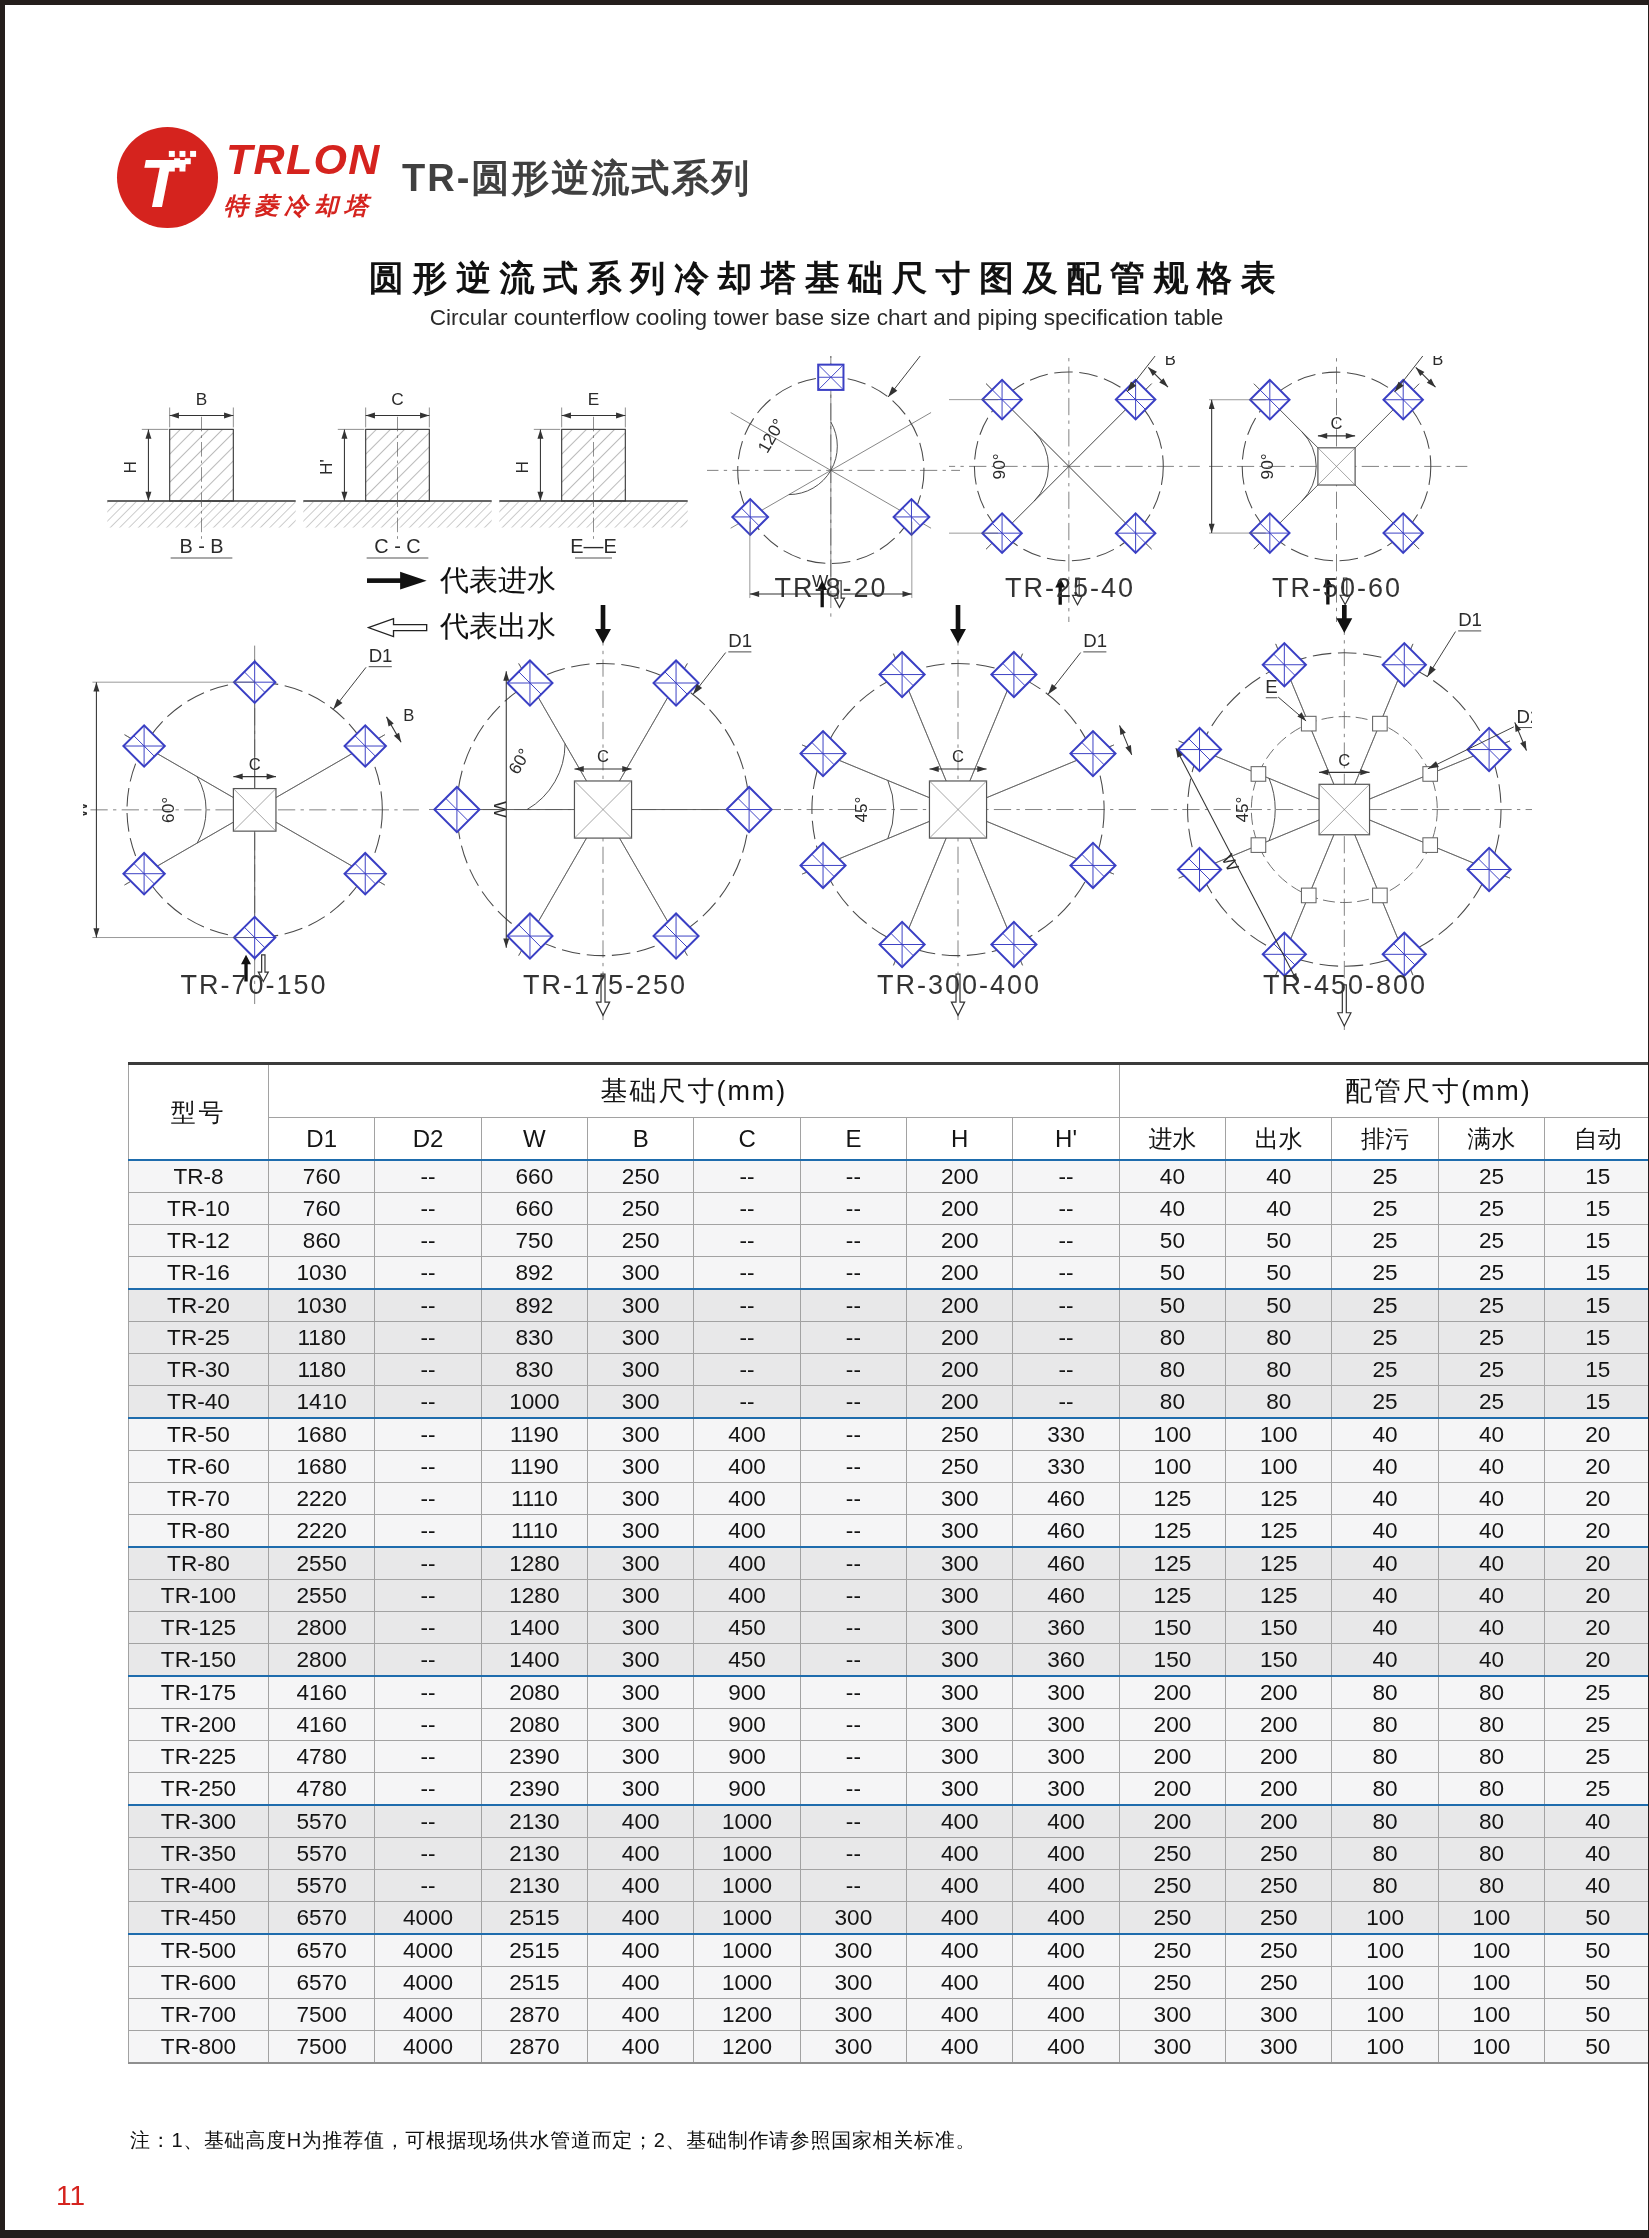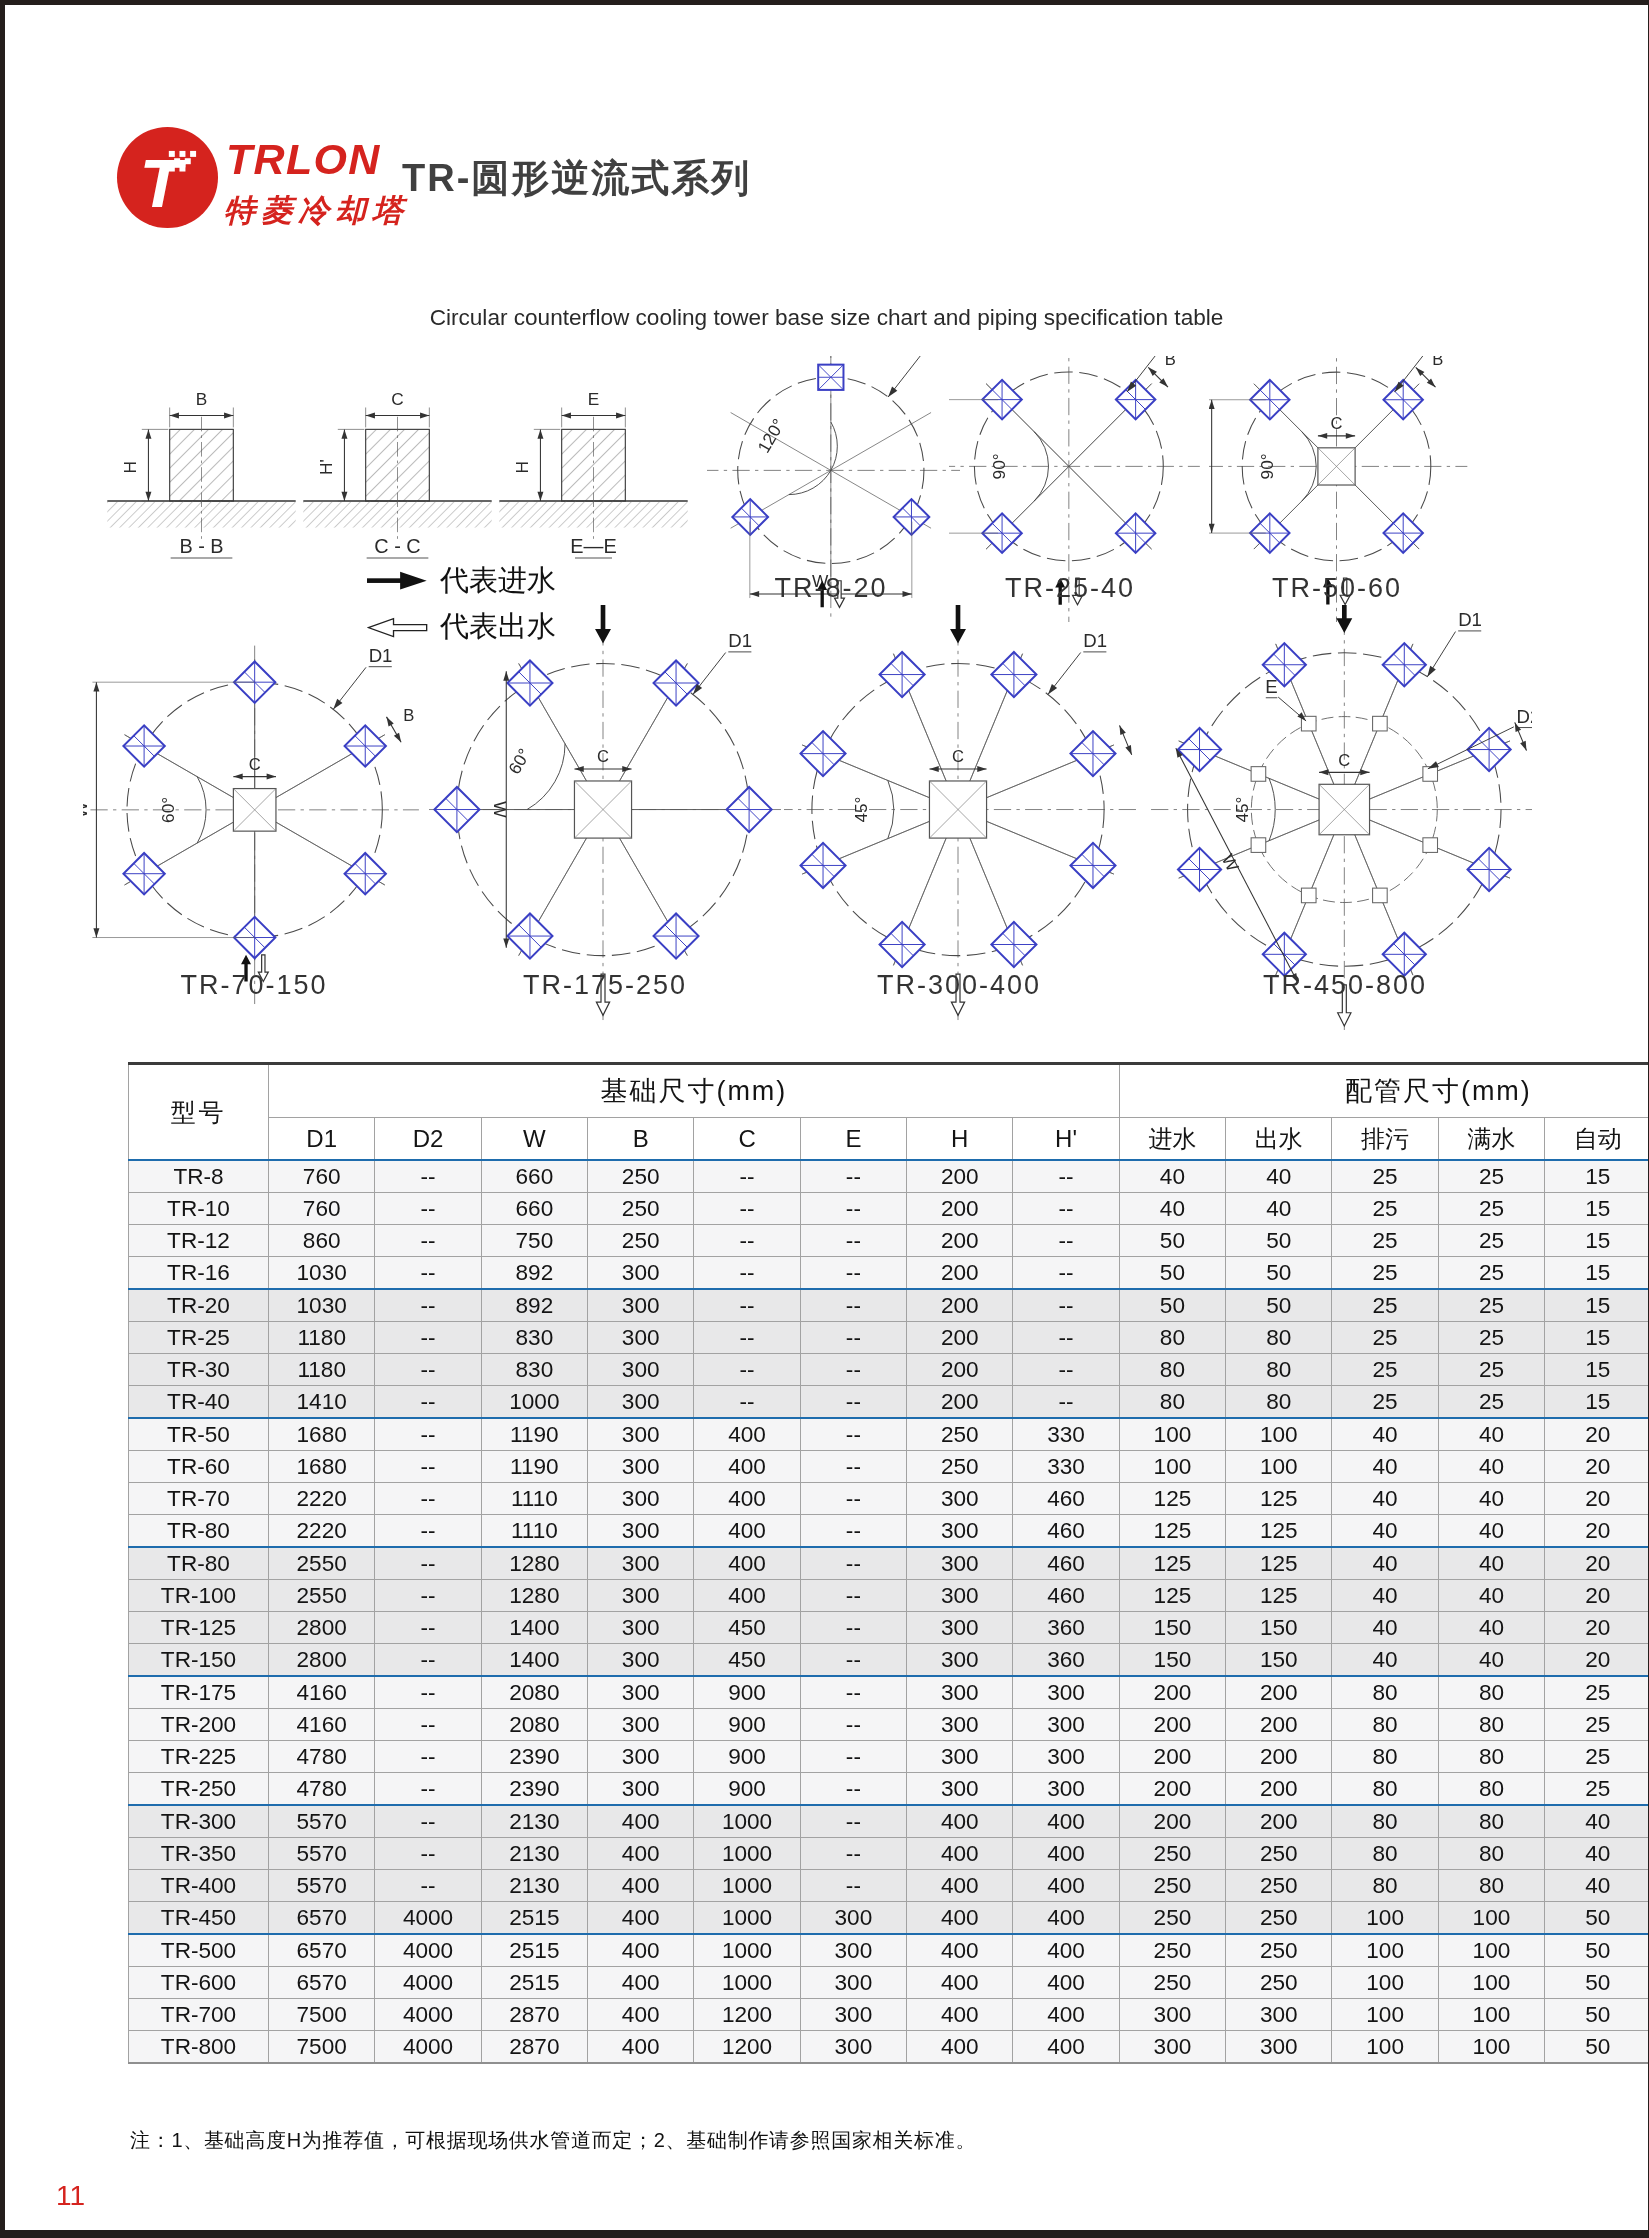--- a/index.html
+++ b/index.html
@@ -7,21 +7,21 @@
     position:relative;width:1650px;height:2239px;background:#ffffff;
     box-sizing:border-box;overflow:hidden;
     border-top:5.3px solid #241e1c;border-left:5.3px solid #241e1c;
     border-right:2.7px solid #241e1c;border-bottom:9.3px solid #241e1c;
     font-family:"Liberation Sans", sans-serif;color:#1a1a1a;
   }
   .abs{position:absolute;}
   
   .brand-name{left:221px;top:130px;font-size:43px;font-weight:bold;font-style:italic;
     color:#d5231e;letter-spacing:1.3px;}
-  .brand-cn{left:219px;top:185px;font-size:31px;font-weight:bold;color:#d5231e;
+  .brand-cn{left:219px;top:185px;font-size:24px;font-weight:bold;color:#d5231e;
     letter-spacing:6px;font-style:italic;}
   .series-title{left:397px;top:148px;font-size:38px;font-weight:bold;color:#404040;
     letter-spacing:2px;}
   
   .main-title{left:0;top:250px;width:100%;text-align:center;font-size:35px;
     font-weight:bold;letter-spacing:8.6px;color:#111;}
   .sub-title{left:0;top:300px;width:100%;text-align:center;font-size:22.6px;color:#2a2a2a;}
   
   .legend-row{display:flex;align-items:center;gap:12px;height:37px;}
   .legend-text{font-size:29px;color:#111;}
@@ -64,20 +64,21 @@
           <rect x="108" y="53" width="9" height="9"></rect>
         <rect x="84" y="64" width="9" height="9"></rect>
           <rect x="100" y="64" width="9" height="9"></rect>
       </g>
     </g>
   </svg>
   <div class="abs brand-name">TRLON</div>
   <div class="abs brand-cn">特菱冷却塔</div>
   <div class="abs series-title">TR-圆形逆流式系列</div>
 
+  <div class="abs main-title">圆形逆流式系列冷却塔基础尺寸图及配管规格表</div>
   <div class="abs sub-title">Circular counterflow cooling tower base size chart and piping specification table</div>
 
   <div id="sections" class="abs" style="left:0;top:0;">
       <svg width="213" height="199" viewBox="0 0 320 300" style="position:absolute;left:90px;top:368px;">
         <defs>
           <pattern id="hb0" patternUnits="userSpaceOnUse" width="15" height="15" patternTransform="rotate(45)">
             <line x1="0" y1="0" x2="0" y2="15" stroke="#555" stroke-width="1.2"></line>
           </pattern>
           <pattern id="hg0" patternUnits="userSpaceOnUse" width="10" height="10" patternTransform="rotate(45)">
             <line x1="0" y1="0" x2="0" y2="10" stroke="#666" stroke-width="1"></line>

